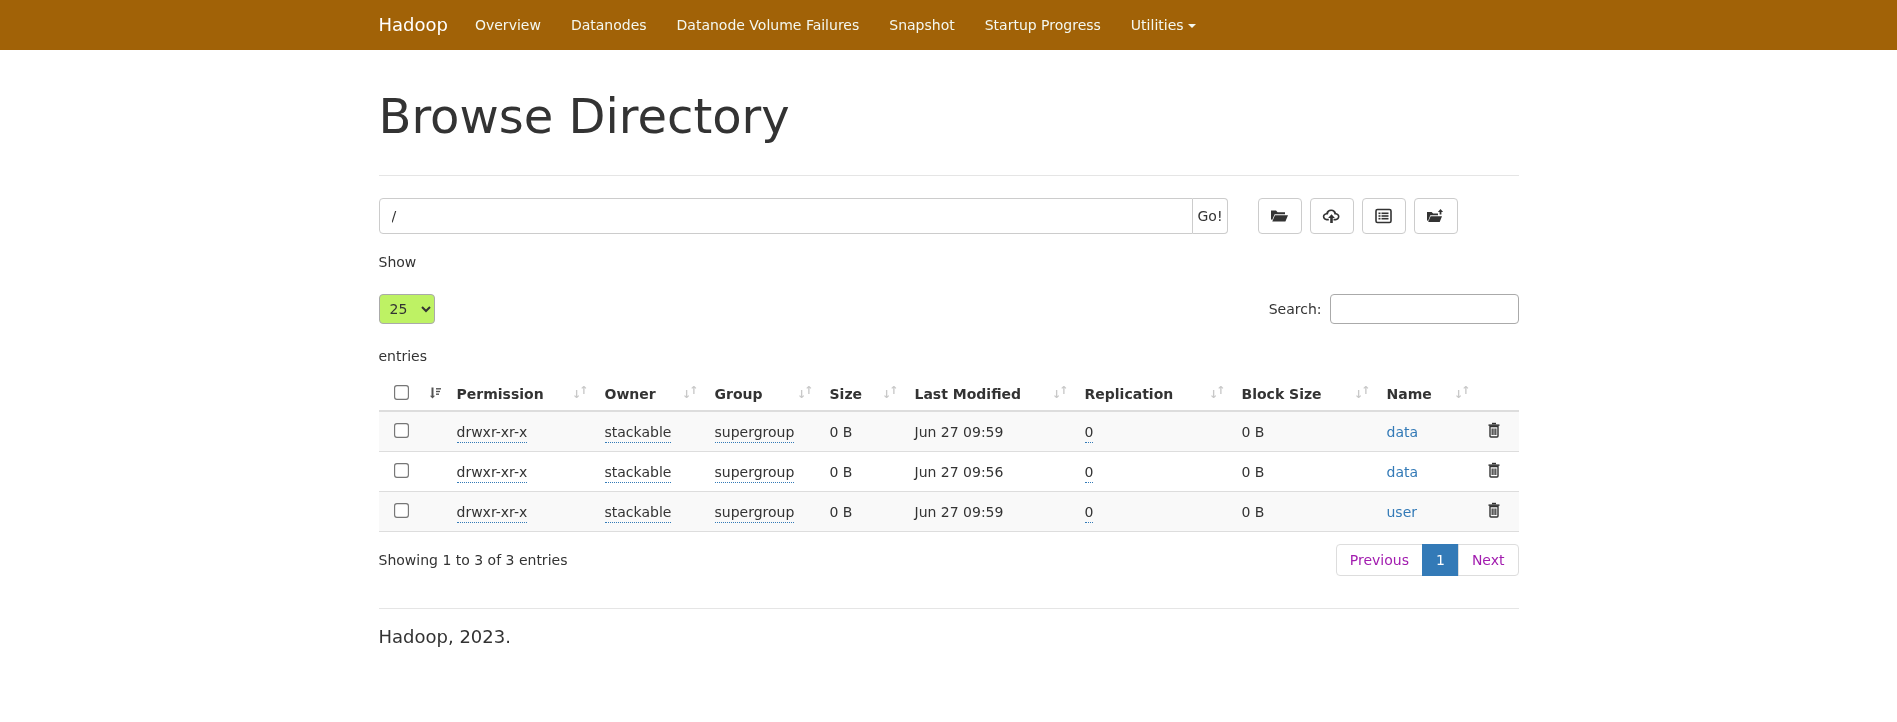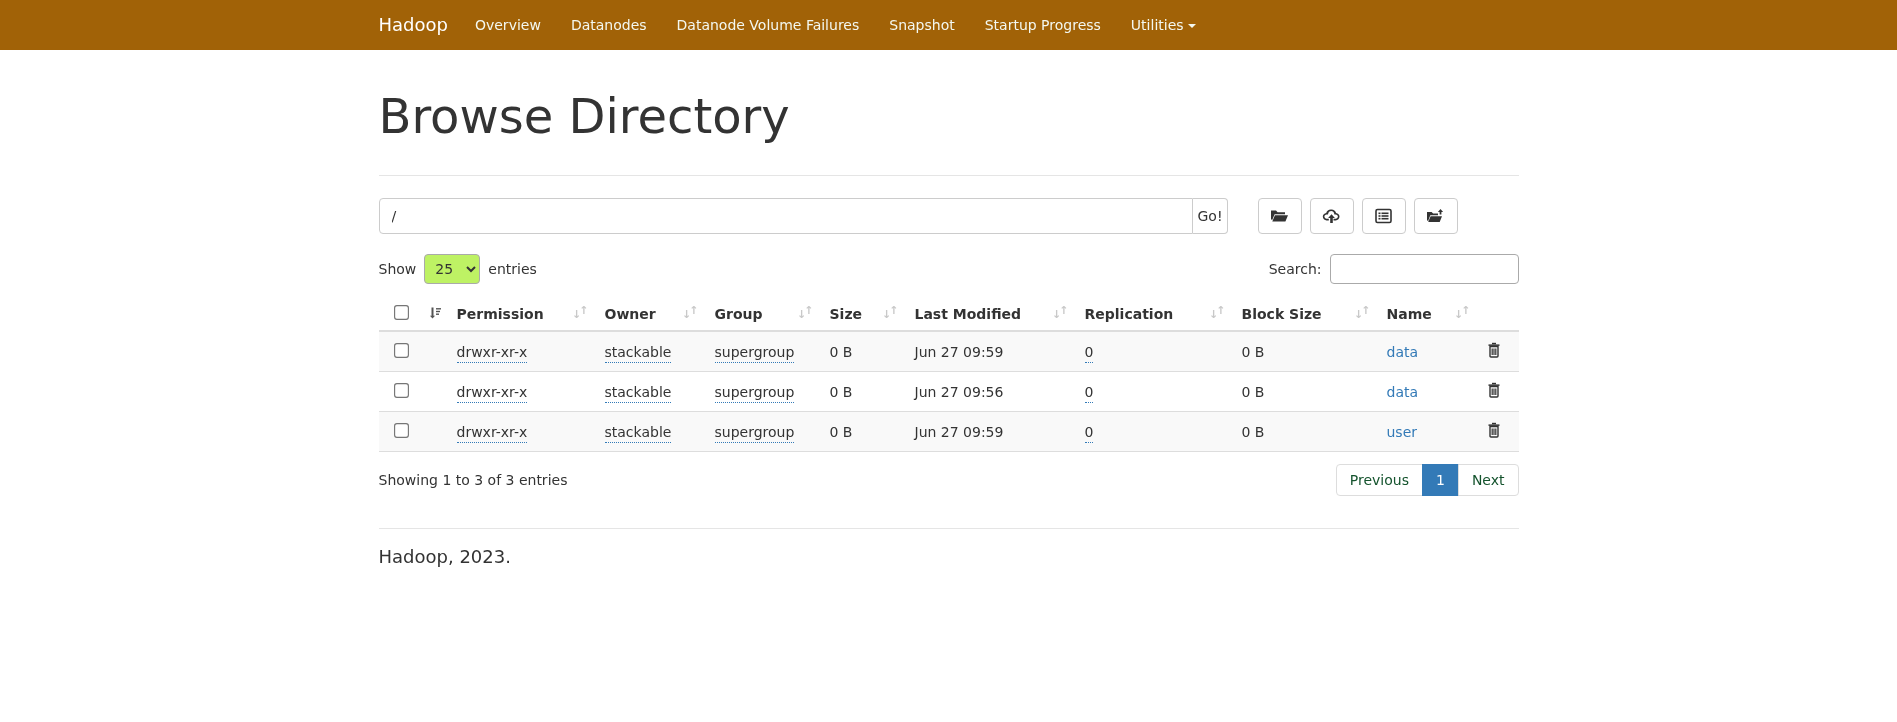--- a/index.html
+++ b/index.html
@@ -27,21 +27,21 @@
                 font-size: 14px; color: #333; font-family: inherit; outline: none; }
   .go-btn { height: 36px; padding: 6px 4px; border: 1px solid #ccc; border-left: 0; background: #fff;
             border-radius: 0 4px 4px 0; font-size: 14px; color: #333; cursor: pointer; font-family: inherit; }
   .icon-buttons { display: flex; gap: 8px; margin-left: 30px; }
   .icon-btn { width: 44px; height: 36px; border: 1px solid #ccc; border-radius: 4px; background: #fff;
               display: flex; align-items: center; justify-content: center; cursor: pointer; }
   .icon-btn svg { display: block; }
 
   
   .controls-row { display: flex; justify-content: space-between; align-items: center; margin-top: 20px; }
-  .show-entries { display: flex; align-items: center; gap: 8px; color: #333; }
+  .show-entries { display: flex; gap: 24px; color: #333; flex-direction: column; }
   .page-size-select { height: 30px; width: 56px; border: 1px solid #aaa; border-radius: 4px; font-size: 14px;
                       color: #333; font-family: inherit; padding-left: 6px; background: #bef264; }
   .search-box { display: flex; align-items: center; gap: 8px; }
   .search-input { width: 189px; height: 30px; border: 1px solid #aaa; border-radius: 4px; padding: 4px 8px;
                   font-size: 14px; font-family: inherit; outline: none; }
 
   
   table.dir-table { width: 100%; border-collapse: collapse; table-layout: fixed; margin-top: 14px; }
   .dir-table th { text-align: left; font-weight: bold; font-size: 14px; color: #333;
                   padding: 8px 8px; border-bottom: 2px solid #ddd; white-space: nowrap; cursor: pointer; }
@@ -55,21 +55,21 @@
   .sort-active { float: right; margin-left: 6px; }
   th .cb, td .cb { margin-left: 8px; transform: scale(1.15); cursor: pointer; }
   .editable { border-bottom: 1px dotted #337ab7; padding-bottom: 2px; cursor: pointer; }
   .dir-link { color: #337ab7; text-decoration: none; cursor: pointer; }
   .trash-btn { background: none; border: none; cursor: pointer; padding: 0; }
 
   
   .table-footer-row { display: flex; justify-content: space-between; align-items: center; margin-top: 12px; }
   .dt-info { color: #333; }
   .pagination { display: flex; list-style: none; }
-  .pagination li a { display: block; padding: 7px 13px; border: 1px solid #ddd; background: #fff; color: #14532d;
+  .pagination li a { display: block; padding: 7px 13px; border: 1px solid #ddd; background: #fff; color: #a21caf;
                      text-decoration: none; cursor: pointer; margin-left: -1px; font-size: 14px; }
   .pagination li:first-child a { border-radius: 4px 0 0 4px; margin-left: 0; }
   .pagination li:last-child a { border-radius: 0 4px 4px 0; }
   .pagination li.active a { background: #337ab7; border-color: #337ab7; color: #fff; }
 
   .bottom-divider { border: 0; border-bottom: 1px solid #e5e5e5; margin-top: 32px; }
   .site-footer { margin-top: 17px; color: #333; font-size: 18px; }
 </style>
 </head>
 <body>

